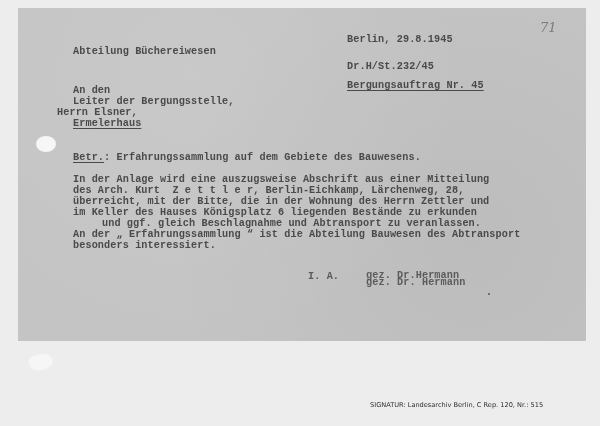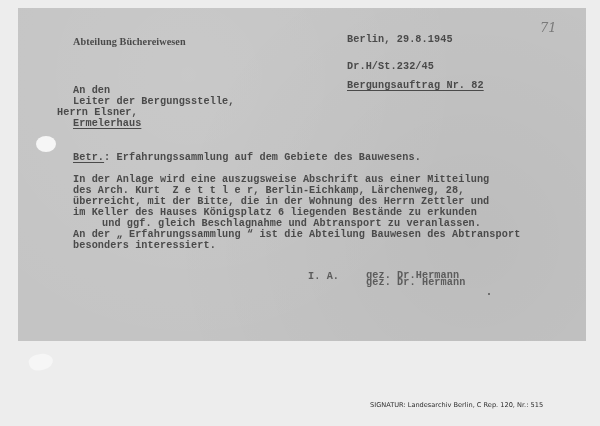--- a/index.html
+++ b/index.html
@@ -41,25 +41,25 @@
   }
   .dot { position: absolute; width: 2px; height: 2px; background: #555; border-radius: 50%; }
   .sig1 { color: #5c5c5c; }
 </style>
 </head>
 <body>
 
 <div class="paper">
   <span class="hand" style="left:522px; top:12px;">71</span>
 
-  <span class="tw" style="left:55px; top:28px;font-family:Liberation Serif, serif;">Abteilung Büchereiwesen</span>
+  <span class="tw" style="left:55px; top:38px;">Abteilung Büchereiwesen</span>
 
   <span class="tw" style="left:329px; top:26px;">Berlin, 29.8.1945</span>
   <span class="tw" style="left:329px; top:53px;">Dr.H/St.232/45</span>
-  <span class="tw u" style="left:329px; top:72px;">Bergungsauftrag Nr. 82</span>
+  <span class="tw u" style="left:329px; top:72px;">Bergungsauftrag Nr. 45</span>
 
   <div>
     <span class="tw" style="left:55px; top:77px;">An den</span>
     <span class="tw" style="left:55px; top:88px;">Leiter der Bergungsstelle,</span>
     <span class="tw" style="left:39px; top:99px;">Herrn Elsner,</span>
     <span class="tw u" style="left:55px; top:110px;">Ermelerhaus</span>
   </div>
 
   <div class="tw" style="left:55px; top:144px;"><span class="u">Betr.</span><span>: Erfahrungssammlung auf dem Gebiete des Bauwesens.</span></div>
 

